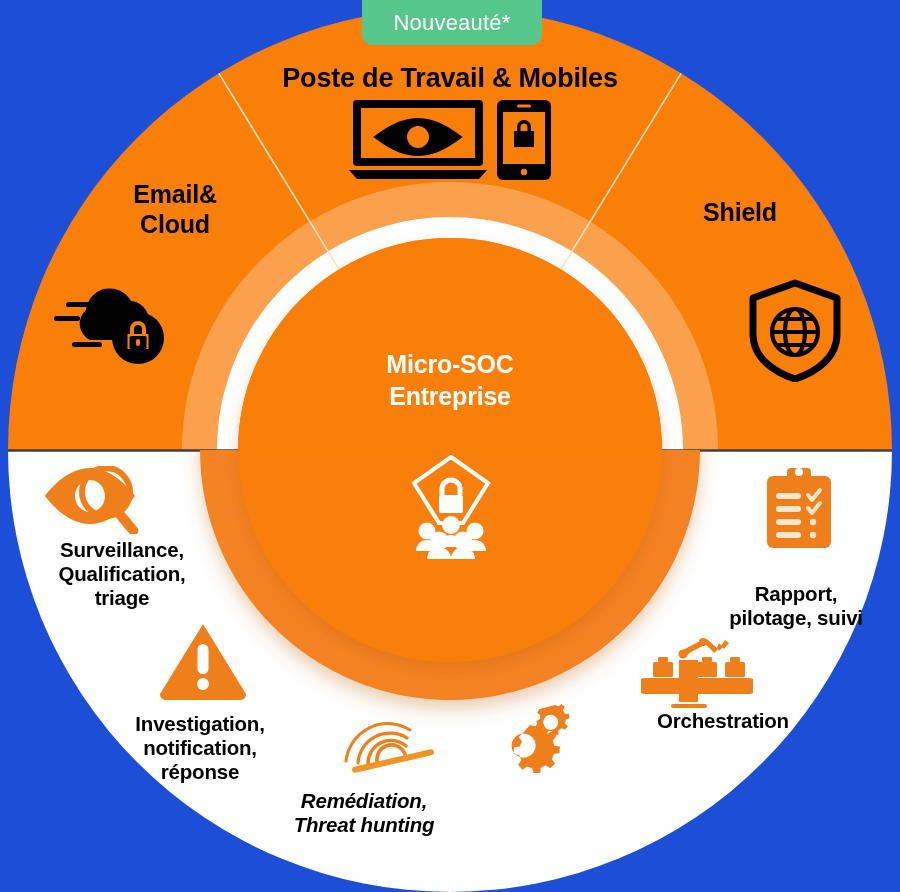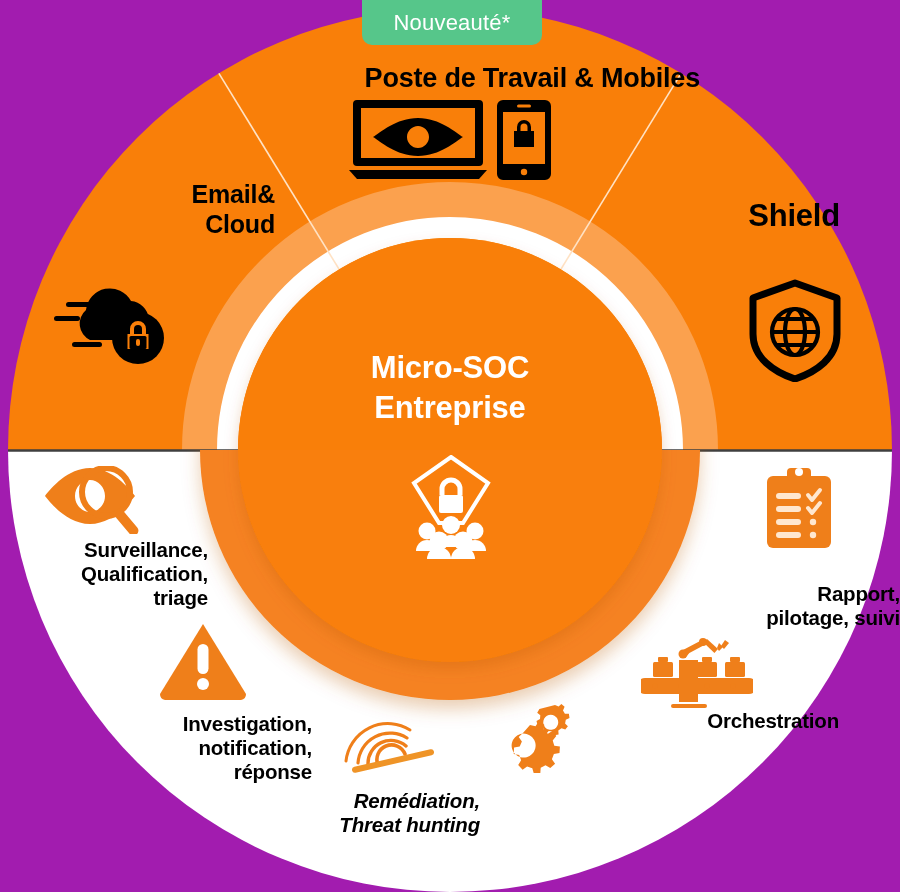--- a/index.html
+++ b/index.html
@@ -5,56 +5,56 @@
 <style>
   html,body{margin:0;padding:0;background:#ffffff;}
   body{
     font-family:"Liberation Sans","DejaVu Sans",sans-serif;
     -webkit-font-smoothing:antialiased;
   }
   #stage{
     position:relative;
     width:900px;height:892px;
     overflow:hidden;
-    background:#a21caf;
+    background:#1d4ed8;
   }
 
   
   #wheel{
     position:absolute;
     left:0;top:0;
     width:900px;height:892px;
   }
   #wheel svg{display:block;width:900px;height:892px;}
 
   
   .lbl{
     position:absolute;
     text-align:center;
     line-height:1.18;
     font-weight:bold;
     white-space:pre-line;
     letter-spacing:-0.2px;
   }
-  .lbl.dark{color:#000000;text-align:right;}
+  .lbl.dark{color:#000000;}
   .lbl.white{color:#ffffff;}
 
   
   #lbl-poste{left:200px;top:63px;width:500px;font-size:27px;}
   #lbl-email{left:75px;top:180px;width:200px;font-size:25px;}
-  #lbl-shield{left:640px;top:198px;width:200px;font-size:31px;}
+  #lbl-shield{left:640px;top:198px;width:200px;font-size:25px;}
 
   
   #lbl-center{
     left:280px;top:348px;width:340px;
-    font-size:31px;line-height:1.28;
-  }
-
-  
-  #lbl-surveillance{left:0px;top:538px;width:208px;font-size:20.5px;}
+    font-size:25px;line-height:1.28;
+  }
+
+  
+  #lbl-surveillance{left:18px;top:538px;width:208px;font-size:20.5px;}
   #lbl-investigation{left:88px;top:688px;width:224px;font-size:20.5px;margin-top:24px;}
   #lbl-remediation{left:248px;top:789px;width:232px;font-size:20.5px;font-style:italic;}
   #lbl-build{left:458px;top:789px;width:204px;font-size:20.5px;}
   #lbl-orchestration{left:607px;top:709px;width:232px;font-size:20.5px;}
   #lbl-rapport{left:692px;top:538px;width:208px;font-size:20.5px;margin-top:44px;}
 
   
   #badge{
     position:absolute;
     left:362px;top:0px;

